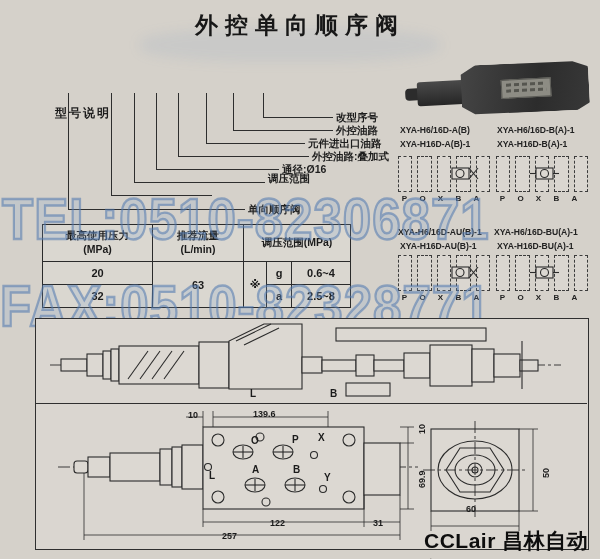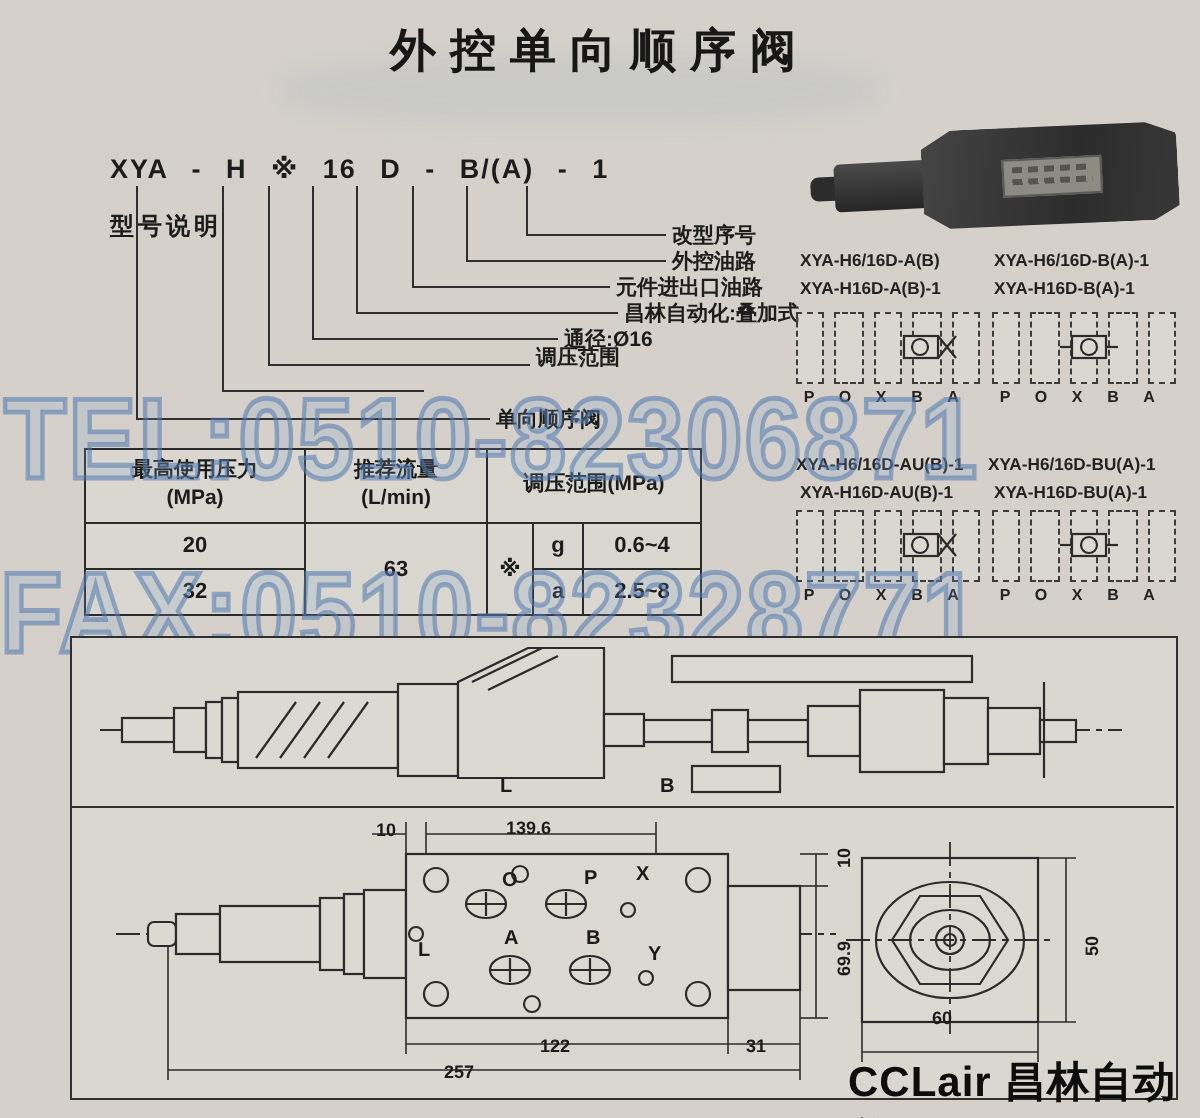--- a/index.html
+++ b/index.html
@@ -67,21 +67,20 @@
     <div class="tip"></div>
     <div class="knob"></div>
     <div class="body"></div>
     <div class="plate">
         <i></i>
         <i></i>
       </div>
   </div>
 
   <div class="abs model-heading">型号说明</div>
-  <div class="abs model-code">XYA - H ※ 16 D - B/(A) - 1</div>
 
   <div class="vl" style="left:263px;top:93px;height:24px"></div>
   <div class="vl" style="left:233px;top:93px;height:37px"></div>
   <div class="vl" style="left:206px;top:93px;height:50px"></div>
   <div class="vl" style="left:178px;top:93px;height:63px"></div>
   <div class="vl" style="left:156px;top:93px;height:76px"></div>
   <div class="vl" style="left:134px;top:93px;height:89px"></div>
   <div class="vl" style="left:111px;top:93px;height:102px"></div>
   <div class="vl" style="left:68px;top:93px;height:116px"></div>
 
@@ -90,21 +89,21 @@
   <div class="hl" style="left:206px;top:143px;width:99px"></div>
   <div class="hl" style="left:178px;top:156px;width:131px"></div>
   <div class="hl" style="left:156px;top:169px;width:123px"></div>
   <div class="hl" style="left:134px;top:182px;width:131px"></div>
   <div class="hl" style="left:111px;top:195px;width:101px"></div>
   <div class="hl" style="left:68px;top:209px;width:177px"></div>
 
   <div class="mlabel" style="left:336px;top:111px">改型序号</div>
   <div class="mlabel" style="left:336px;top:124px">外控油路</div>
   <div class="mlabel" style="left:308px;top:137px">元件进出口油路</div>
-  <div class="mlabel" style="left:312px;top:150px">昌林自动化:叠加式</div>
+  <div class="mlabel" style="left:312px;top:150px">外控油路:叠加式</div>
   <div class="mlabel" style="left:282px;top:163px">通径:Ø16</div>
   <div class="mlabel" style="left:268px;top:172px">调压范围</div>
   <div class="mlabel" style="left:248px;top:203px">单向顺序阀</div>
 
   <table class="spec">
     <tbody>
         <tr>
       <th class="hdr" style="width:103px">
         <div>最高使用压力</div>
             <div>(MPa)</div>

